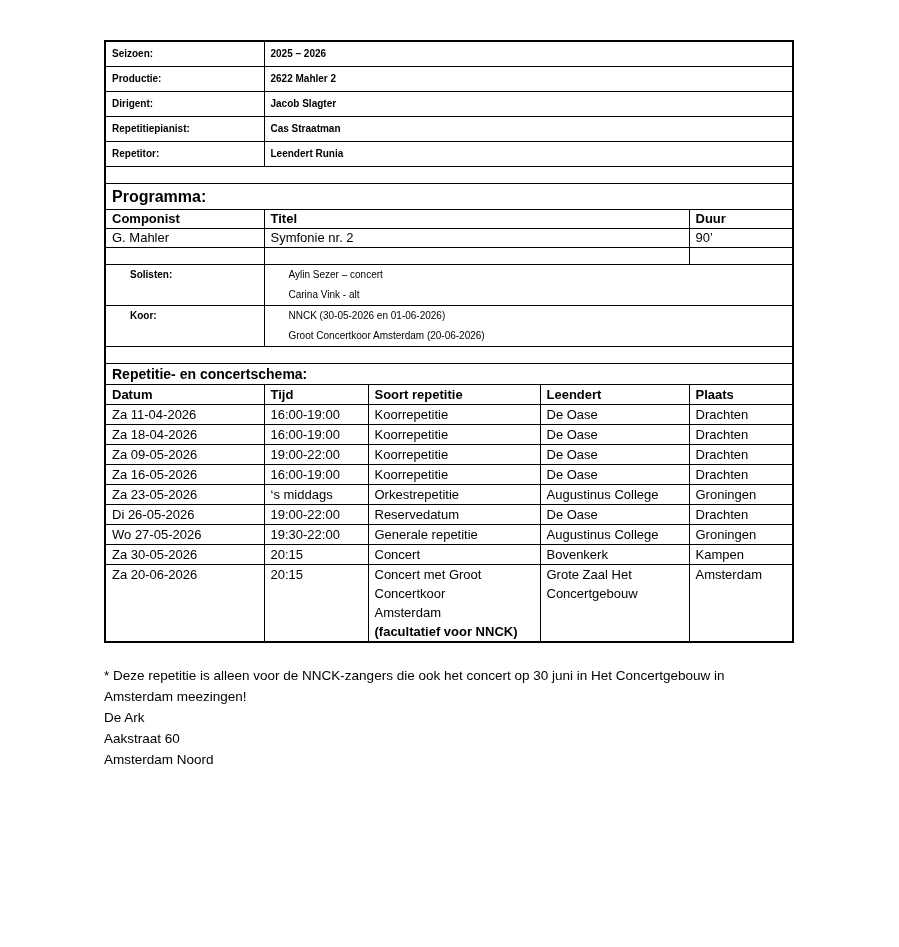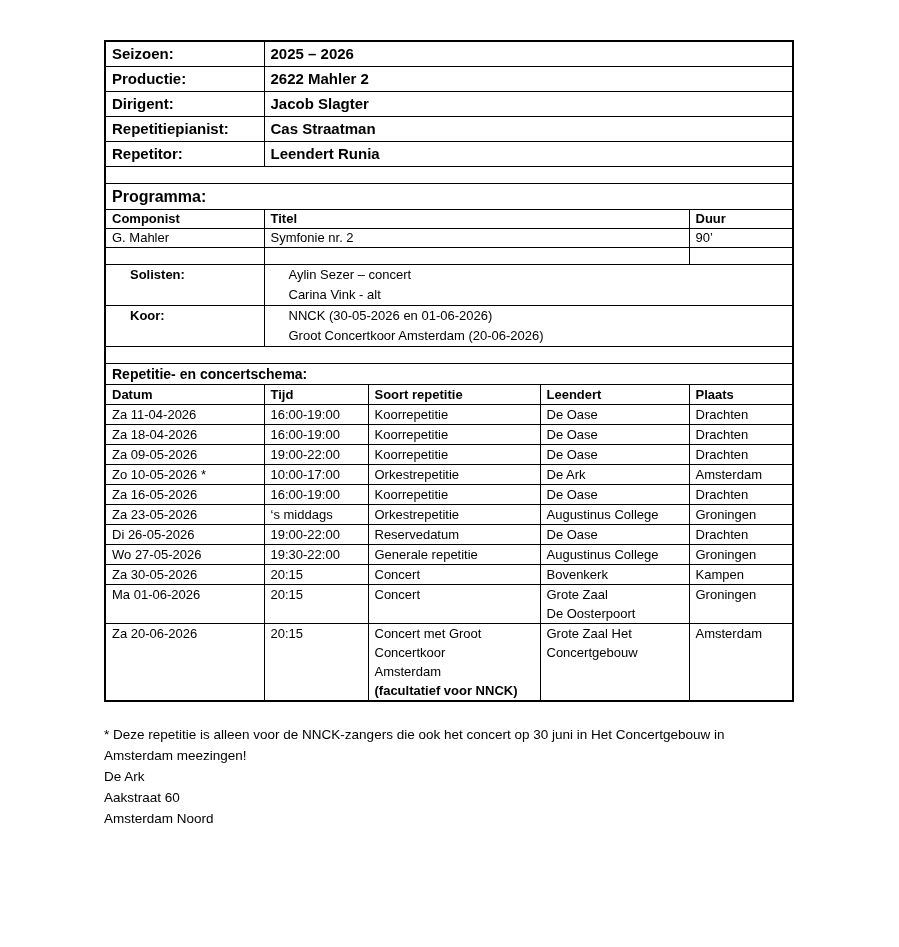--- a/index.html
+++ b/index.html
@@ -19,26 +19,26 @@
   table.doc td {
     border: 1.5px solid #000;
     padding: 0 6px;
     vertical-align: top;
     font-size: 13px;
     line-height: 19px;
     overflow: hidden;
     white-space: pre-line;
   }
 
-  tr.info td   { line-height: 24px; font-size: 15px; font-weight: 700; white-space: nowrap; }
+  tr.info td   { line-height: 24px; font-size: 10px; font-weight: 700; white-space: nowrap; }
   tr.sp td     { height: 17px; }
   tr.title-row td { line-height: 25px; font-size: 16px; font-weight: 700; }
   tr.phead td  { line-height: 18px; font-weight: 700; }
   tr.pdata td  { line-height: 18px; }
-  tr.ens td    { font-size: 13px; line-height: 20px; padding-left: 24px; }
+  tr.ens td    { font-size: 10px; line-height: 20px; padding-left: 24px; }
   tr.ens td.lbl { font-weight: 700; }
   tr.schema td { line-height: 20px; font-size: 14px; font-weight: 700; }
   tr.shead td  { line-height: 19px; font-weight: 700; }
   tr.srow td   { line-height: 19px; }
   .bold-line   { font-weight: 700; }
 
   .footnote {
     width: 690px;
     margin-top: 22px;
     font-size: 13.5px;
@@ -145,27 +145,20 @@
       <td>Drachten</td>
     </tr>
     <tr class="srow">
       <td>Za 09-05-2026</td>
       <td>19:00-22:00</td>
       <td>Koorrepetitie</td>
       <td>De Oase</td>
       <td>Drachten</td>
     </tr>
     <tr class="srow">
-      <td>Zo 10-05-2026 *</td>
-      <td>10:00-17:00</td>
-      <td>Orkestrepetitie</td>
-      <td>De Ark</td>
-      <td>Amsterdam</td>
-    </tr>
-    <tr class="srow">
       <td>Za 16-05-2026</td>
       <td>16:00-19:00</td>
       <td>Koorrepetitie</td>
       <td>De Oase</td>
       <td>Drachten</td>
     </tr>
     <tr class="srow">
       <td>Za 23-05-2026</td>
       <td>‘s middags</td>
       <td>Orkestrepetitie</td>
@@ -185,28 +178,20 @@
       <td>Generale repetitie</td>
       <td>Augustinus College</td>
       <td>Groningen</td>
     </tr>
     <tr class="srow">
       <td>Za 30-05-2026</td>
       <td>20:15</td>
       <td>Concert</td>
       <td>Bovenkerk</td>
       <td>Kampen</td>
-    </tr>
-    <tr class="srow">
-      <td>Ma 01-06-2026</td>
-      <td>20:15</td>
-      <td>Concert</td>
-      <td>Grote Zaal
-De Oosterpoort</td>
-      <td>Groningen</td>
     </tr>
     <tr class="srow">
       <td>Za 20-06-2026</td>
       <td>20:15</td>
       <td><span>Concert met Groot
 Concertkoor
 Amsterdam</span><div class="bold-line">(facultatief voor NNCK)</div></td>
       <td>Grote Zaal Het
 Concertgebouw</td>
       <td>Amsterdam</td>

